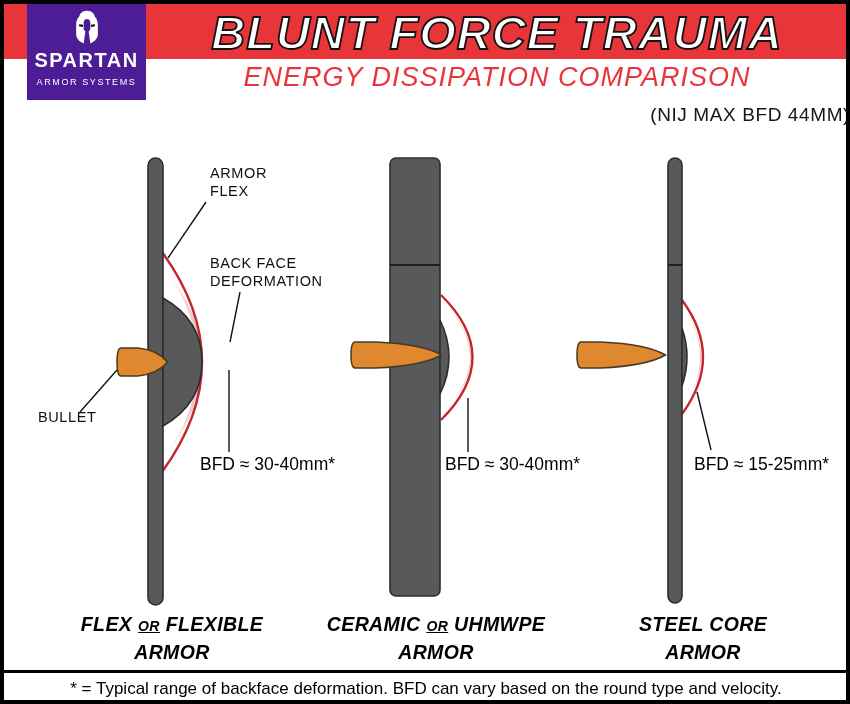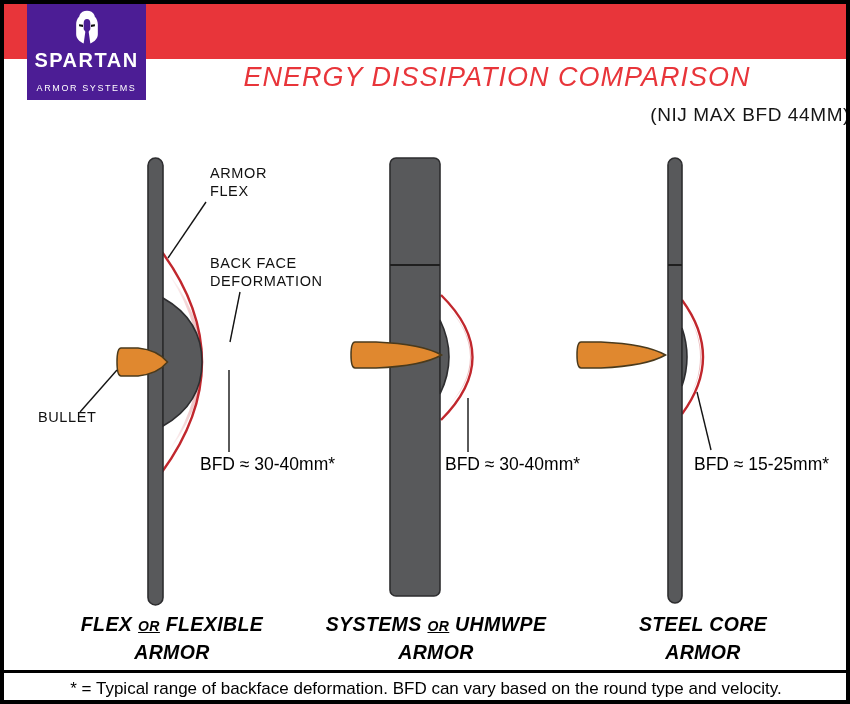--- a/index.html
+++ b/index.html
@@ -22,21 +22,21 @@
     font-size:27px;font-weight:normal;font-style:italic;color:#e8353a;
     letter-spacing:1px;white-space:nowrap;
   }
   .logo{
     position:absolute;top:0px;left:27px;width:119px;height:100px;background:#4c1d95;
     display:flex;flex-direction:column;align-items:center;padding-top:5px;
     box-sizing:border-box;z-index:10;
   }
   .logo svg{width:40px;height:42px;display:block;}
   .brand-top{color:#fff;font-weight:bold;font-size:20px;letter-spacing:1.5px;margin-top:2px;line-height:22px;}
-  .brand-bottom{color:#fff;font-size:9px;letter-spacing:1.6px;margin-top:12px;line-height:11px;}
+  .brand-bottom{color:#fff;font-size:9px;letter-spacing:1.6px;margin-top:6px;line-height:11px;}
 
   .nij-note{
     position:absolute;top:104px;left:0;width:850px;text-align:right;
     font-size:19px;color:#151515;letter-spacing:.6px;
   }
 
   
   svg.diagram{position:absolute;left:0;top:130px;width:850px;height:480px;}
   .t-lbl{font-family:"Liberation Sans",sans-serif;font-size:14.5px;fill:#111;letter-spacing:.6px;}
   .t-bfd{font-family:"Liberation Sans",sans-serif;font-size:17.5px;fill:#000;}
@@ -58,20 +58,21 @@
   .foot-line{position:absolute;top:670px;left:0;width:850px;height:2.5px;background:#000;}
   .footnote{position:absolute;top:679px;left:9px;width:834px;font-size:17px;color:#000;text-align:center;}
 </style>
 </head>
 <body>
 
 <div id="page">
 
   <div class="red-band"></div>
   <div class="white-band"></div>
+  <div class="main-title">BLUNT FORCE TRAUMA</div>
   <div class="sub-title">ENERGY DISSIPATION COMPARISON</div>
 
   <div class="logo">
     <svg viewBox="0 0 48 48">
       <path d="M15,11 C18,4 30,4 33,11 L33,16 C29,11 19,11 15,16 Z" fill="#ffffff"></path>
       <path d="M24,9 C16,9 11,15 11,22 L11,34 C11,39 15,43 20,45 L22,31 L20,28 L20,21 C20,17 21.5,15.5 24,15.5 C26.5,15.5 28,17 28,21 L28,28 L26,31 L28,45 C33,43 37,39 37,34 L37,22 C37,15 32,9 24,9 Z" fill="#ffffff"></path>
       <path d="M14.5,22 L19.2,22.4 L19.2,25.2 L14.5,24.2 Z" fill="#0b0b0b"></path>
       <path d="M33.5,22 L28.8,22.4 L28.8,25.2 L33.5,24.2 Z" fill="#0b0b0b"></path>
     </svg>
     <div class="brand-top">SPARTAN</div>
@@ -144,21 +145,21 @@
       <line class="leader" x1="697" y1="262" x2="711" y2="320"></line>
       <text class="t-bfd" x="694" y="340">BFD ≈ 15-25mm*</text>
     </g>
   </svg>
 
   <div class="caption" id="cap1">
     <span><span>FLEX </span><span class="cap-or">OR</span><span> FLEXIBLE</span></span><br>
     <span>ARMOR</span>
   </div>
   <div class="caption" id="cap2">
-    <span><span>SYSTEMS </span><span class="cap-or">OR</span><span> UHMWPE</span></span><br>
+    <span><span>CERAMIC </span><span class="cap-or">OR</span><span> UHMWPE</span></span><br>
     <span>ARMOR</span>
   </div>
   <div class="caption" id="cap3">
     <span><span>STEEL CORE</span><span class="cap-or"></span><span></span></span><br>
     <span>ARMOR</span>
   </div>
 
   <div class="foot-line"></div>
   <div class="footnote">* = Typical range of backface deformation. BFD can vary based on the round type and velocity.</div>
 

